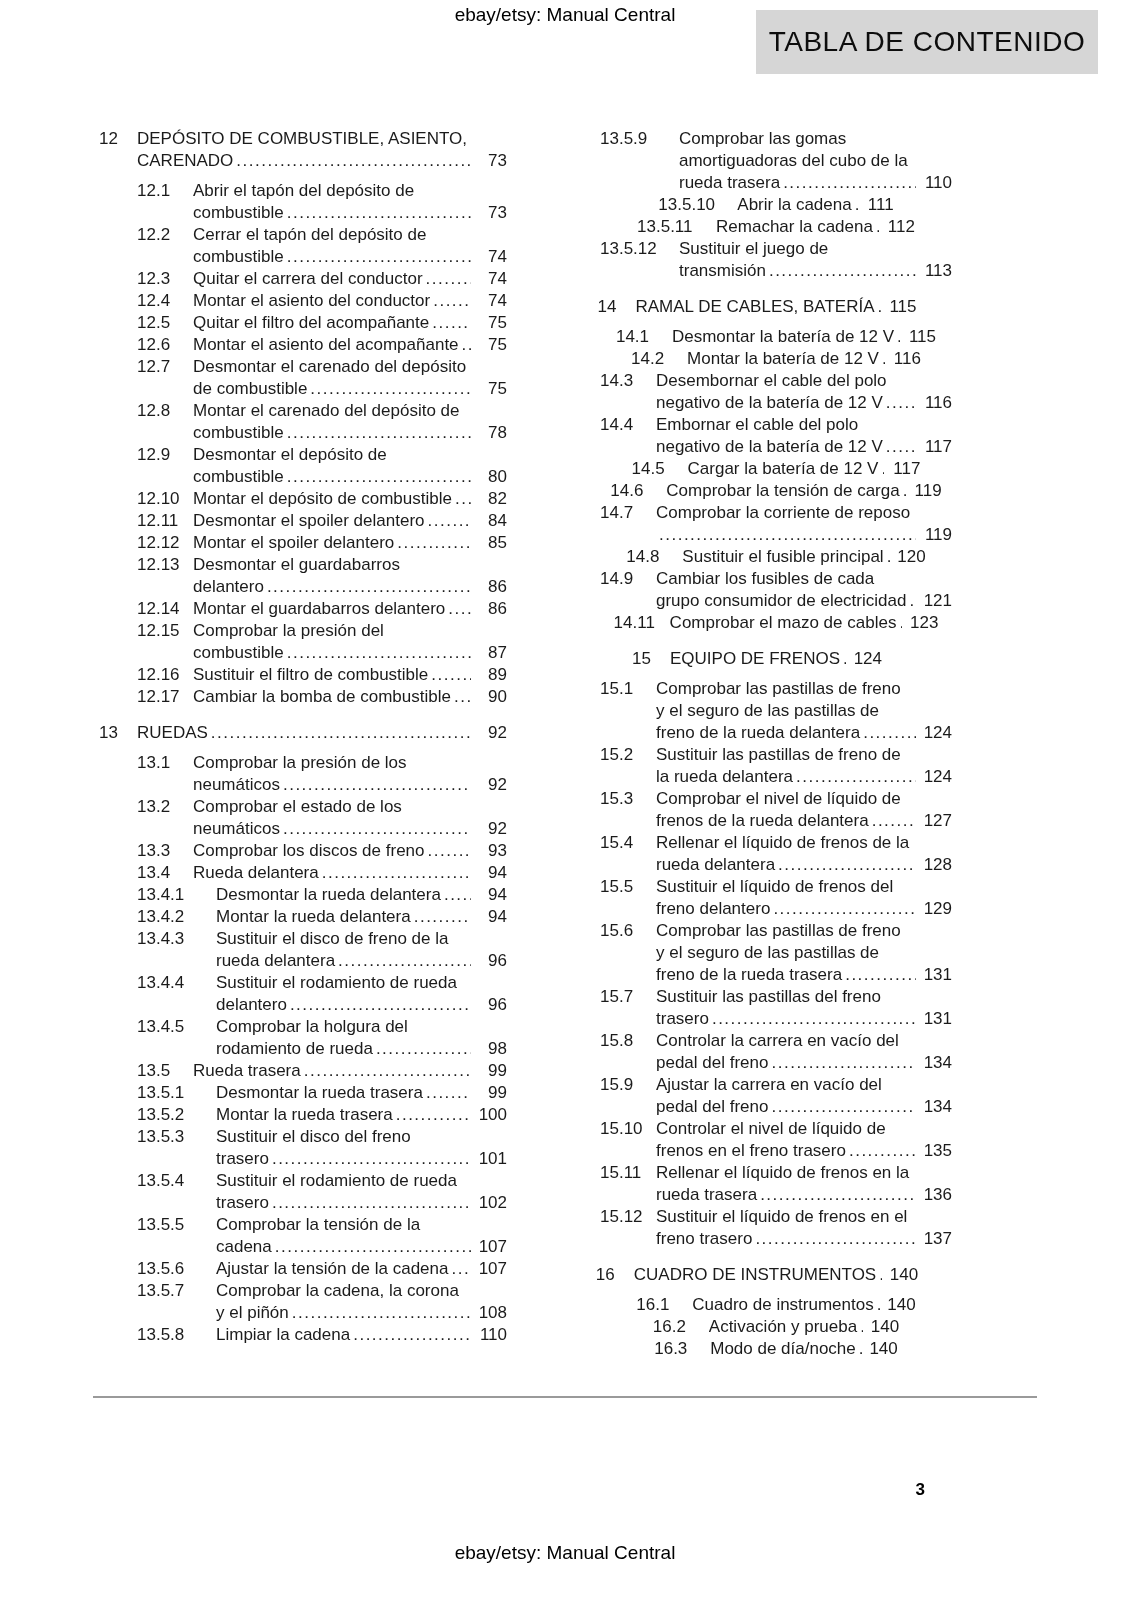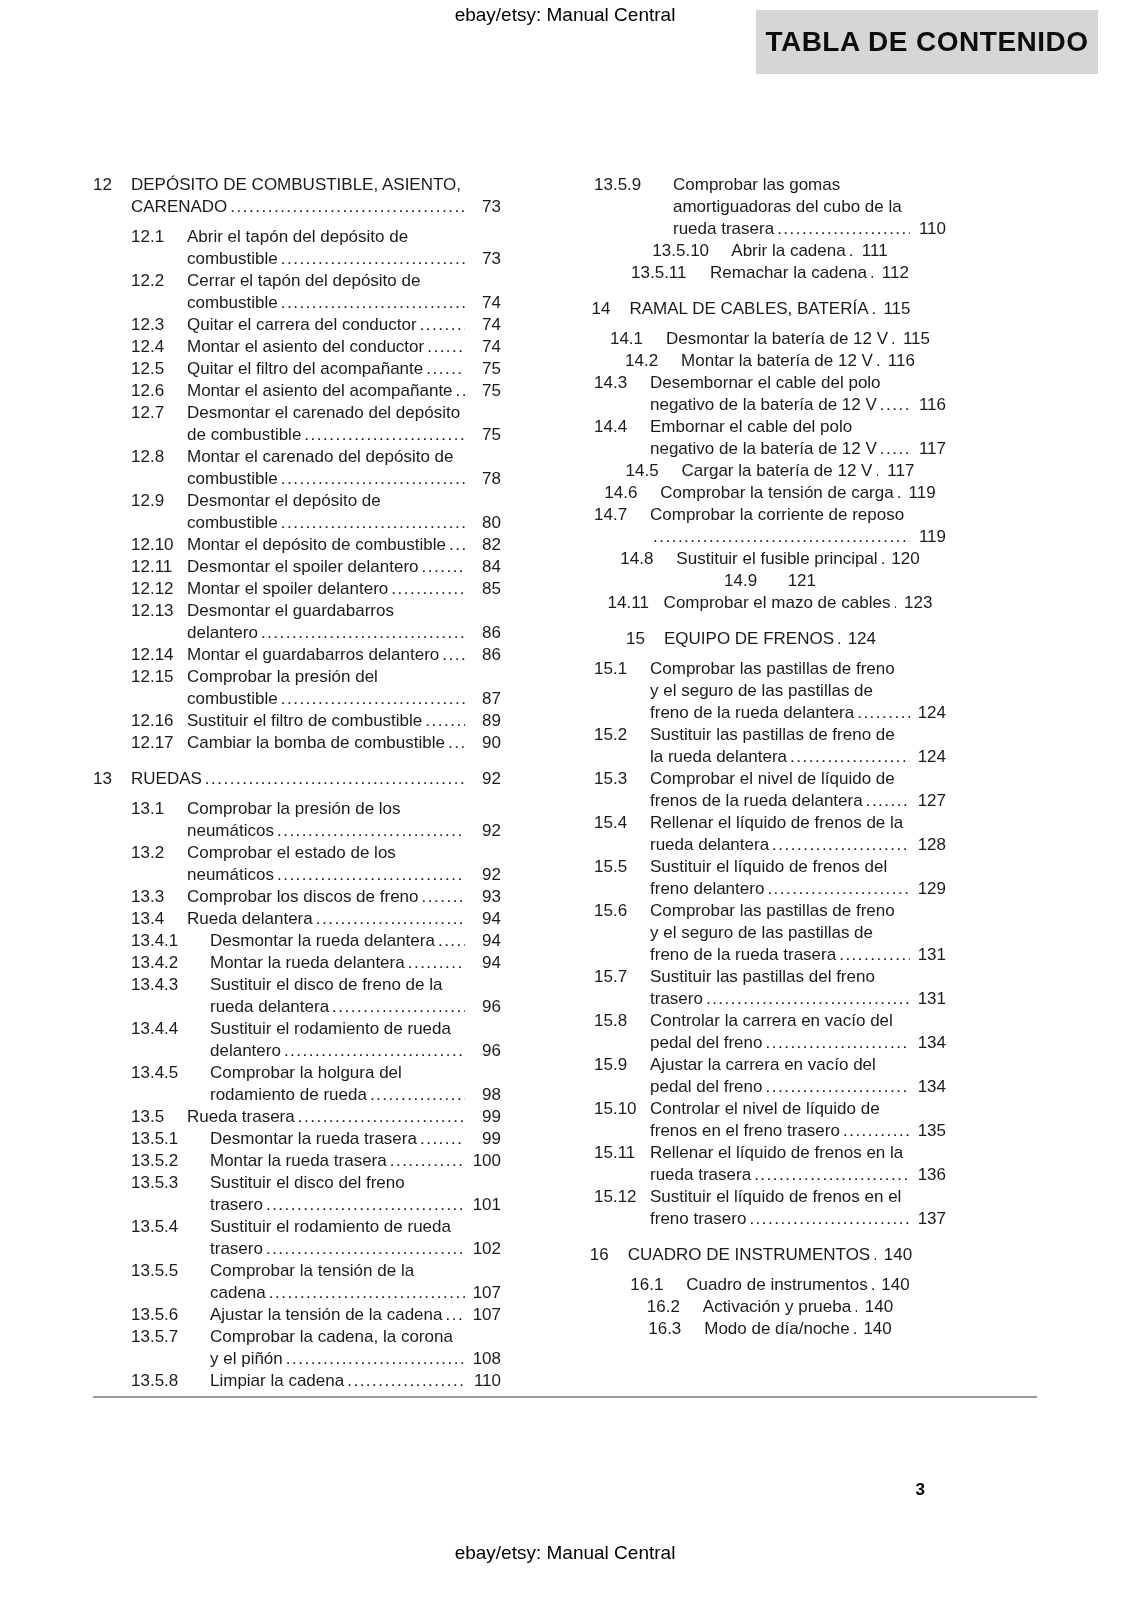--- a/index.html
+++ b/index.html
@@ -29,33 +29,32 @@
     right: 32px;
     width: 342px;
     height: 64px;
     background: #d6d6d6;
     display: flex;
     align-items: center;
     justify-content: center;
   }
   .banner .banner-text {
     font-size: 28px;
-    font-weight: 700;
+    font-weight: 400;
     color: #0d0d0d;
     letter-spacing: 0.5px;
     white-space: nowrap;
   }
 
   .toc {
     position: absolute;
     top: 128px;
-    left: 93px;
+    left: 99px;
     display: flex;
     gap: 55px;
-    margin-top: 46px;
   }
   .col { display: flex; flex-direction: column; }
   .col-1 { width: 408px; }
   .col-2 { width: 390px; align-items: center; }
 
   .entry {
     display: flex;
     align-items: flex-start;
     font-size: 17px;
     line-height: 22px;
@@ -327,20 +326,25 @@
       <div class="entry subsub">
         <span class="num">13.5.10</span>
         <span class="mid"><span class="t">Abrir la cadena</span><span class="dots"></span></span>
         <span class="pg">111</span>
       </div>
       <div class="entry subsub">
         <span class="num">13.5.11</span>
         <span class="mid"><span class="t">Remachar la cadena</span><span class="dots"></span></span>
         <span class="pg">112</span>
       </div>
+      <div class="entry subsub">
+        <span class="num">13.5.12</span>
+        <span class="mid"><span class="t">Sustituir el juego de transmisión</span><span class="dots"></span></span>
+        <span class="pg">113</span>
+      </div>
       <div class="entry chapter">
         <span class="num">14</span>
         <span class="mid"><span class="t">RAMAL DE CABLES, BATERÍA</span><span class="dots"></span></span>
         <span class="pg">115</span>
       </div>
       <div class="entry sub">
         <span class="num">14.1</span>
         <span class="mid"><span class="t">Desmontar la batería de 12 V</span><span class="dots"></span></span>
         <span class="pg">115</span>
       </div>
@@ -374,20 +378,21 @@
         <span class="mid"><span class="t">Comprobar la corriente de reposo</span><span class="dots"></span></span>
         <span class="pg">119</span>
       </div>
       <div class="entry sub">
         <span class="num">14.8</span>
         <span class="mid"><span class="t">Sustituir el fusible principal</span><span class="dots"></span></span>
         <span class="pg">120</span>
       </div>
       <div class="entry sub">
         <span class="num">14.9</span>
+        <span class="mid"><span class="t">Cambiar los fusibles de cada grupo consumidor de electricidad</span><span class="dots"></span></span>
         <span class="pg">121</span>
       </div>
       <div class="entry sub">
         <span class="num">14.11</span>
         <span class="mid"><span class="t">Comprobar el mazo de cables</span><span class="dots"></span></span>
         <span class="pg">123</span>
       </div>
       <div class="entry chapter">
         <span class="num">15</span>
         <span class="mid"><span class="t">EQUIPO DE FRENOS</span><span class="dots"></span></span>

